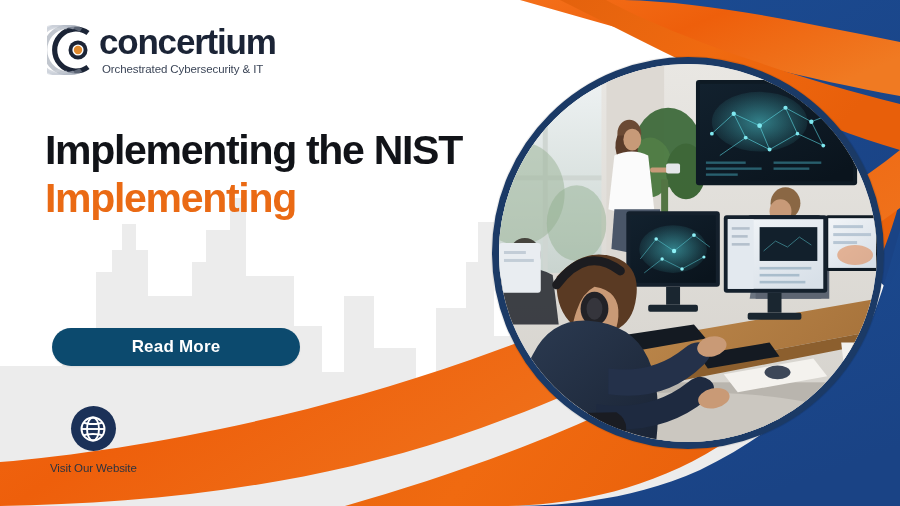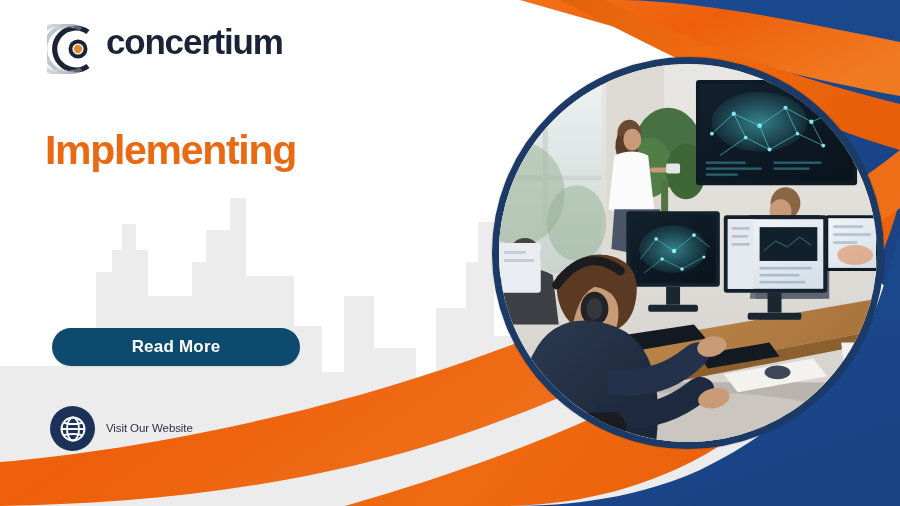--- a/index.html
+++ b/index.html
@@ -26,21 +26,21 @@
     width:392px; height:392px;
     border-radius:50%;
     border:7px solid #1b3a66;
     overflow:hidden;
     background:#d9dde2;
     box-shadow:0 0 0 1px rgba(0,0,0,0.08);
   }
   .photo-wrap svg { display:block; width:100%; height:100%; }
 
   
-  .logo { position:absolute; left:47px; top:24px; display:flex; align-items:flex-start; gap:9px; }
+  .logo { position:absolute; left:47px; top:24px; display:flex; align-items:flex-end; gap:2px; }
   .logo-mark { width:50px; height:50px; flex:0 0 auto; }
   .logo-text { display:flex; flex-direction:column; }
   .logo-word {
     font-size:35px; font-weight:bold; letter-spacing:-1.2px;
     color:#1b2436; line-height:1.0;
   }
   .logo-tag {
     font-size:11.5px; color:#3c4658; letter-spacing:-0.1px;
     margin-top:4px; margin-left:3px; white-space:nowrap;
   }
@@ -65,21 +65,21 @@
     border:none; border-radius:19px;
     color:#ffffff;
     font-family:"Liberation Sans", sans-serif;
     font-size:17px; font-weight:bold; letter-spacing:0.2px;
     cursor:pointer;
     display:flex; align-items:center; justify-content:center;
     box-shadow:0 1px 2px rgba(0,0,0,0.08);
   }
 
   
-  .site { position:absolute; left:50px; top:406px; display:flex; align-items:center; gap:11px; }
+  .site { position:absolute; left:50px; top:406px; display:flex; align-items:center; gap:11px;flex-direction:column; }
   .globe-badge {
     width:45px; height:45px; border-radius:50%;
     background:#1b3158; flex:0 0 auto;
     display:flex; align-items:center; justify-content:center;
   }
   .globe-badge svg { width:30px; height:30px; display:block; }
   .site-text { display:flex; flex-direction:column; }
   .site-small { font-size:11.5px; color:#2c3340; line-height:1.15; letter-spacing:-0.1px; }
   .site-domain {
     font-size:20px; font-weight:bold; color:#14181f;
@@ -364,24 +364,26 @@
         <path d="M27 3 A25 25 0 1 0 27 47" stroke="#aab2bf" stroke-width="3.6" opacity="0.5"></path>
         <path d="M20 3.5 A24 24 0 1 0 20 46.5" stroke="#c2c8d2" stroke-width="3" opacity="0.45"></path>
         <path d="M13 5 A22 22 0 1 0 13 45" stroke="#d4d9e1" stroke-width="2.6" opacity="0.4"></path>
       </g>
       <circle cx="31" cy="25" r="9.5" fill="#1b2436"></circle>
       <circle cx="31" cy="25" r="5.6" fill="#ffffff"></circle>
       <circle cx="31" cy="25" r="4.2" fill="#e08a2e"></circle>
     </svg>
     <div class="logo-text">
       <span class="logo-word">concertium</span>
+      <span class="logo-tag">Orchestrated Cybersecurity &amp; IT</span>
     </div>
   </div>
 
   <h1 class="headline">
+    <span class="hl-1">Implementing the NIST</span>
     <span class="hl-2">Implementing</span>
   </h1>
 
   <button class="cta">Read More</button>
 
   <div class="site">
     <span class="globe-badge">
       <svg viewBox="0 0 30 30" aria-hidden="true">
         <g fill="none" stroke="#ffffff" stroke-width="1.9">
           <circle cx="15" cy="15" r="11.5"></circle>

